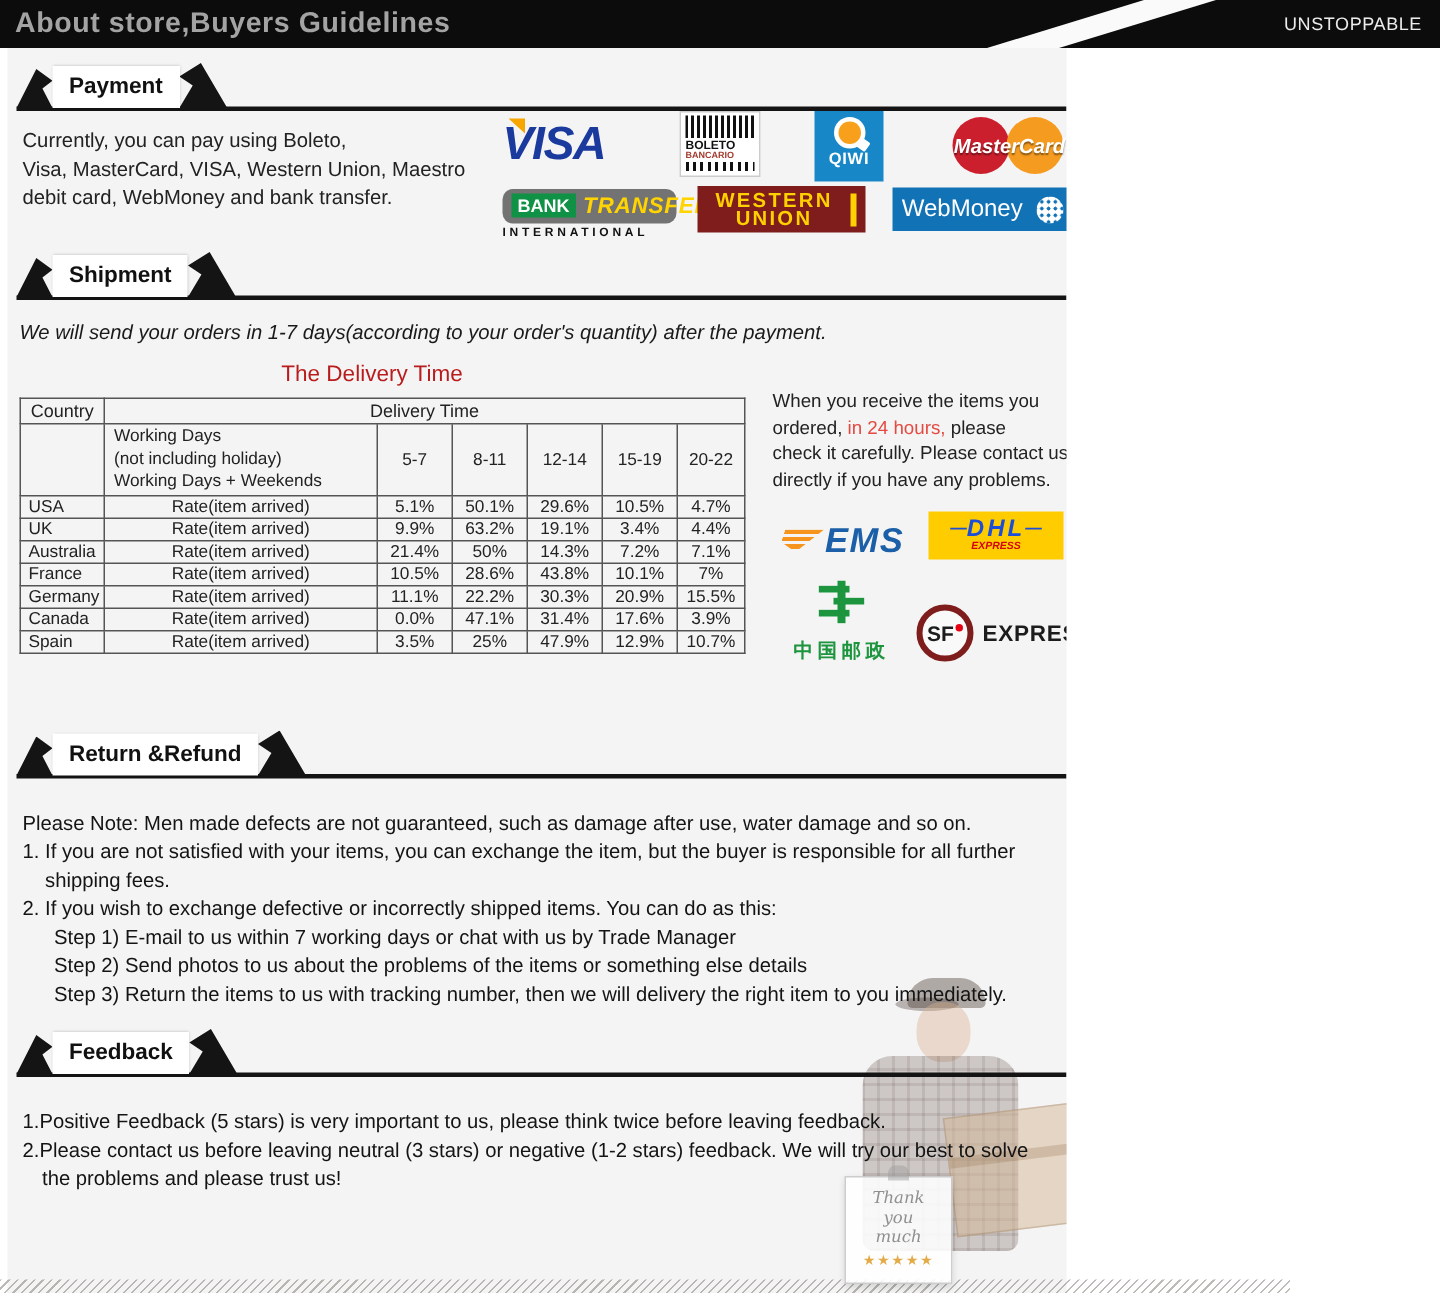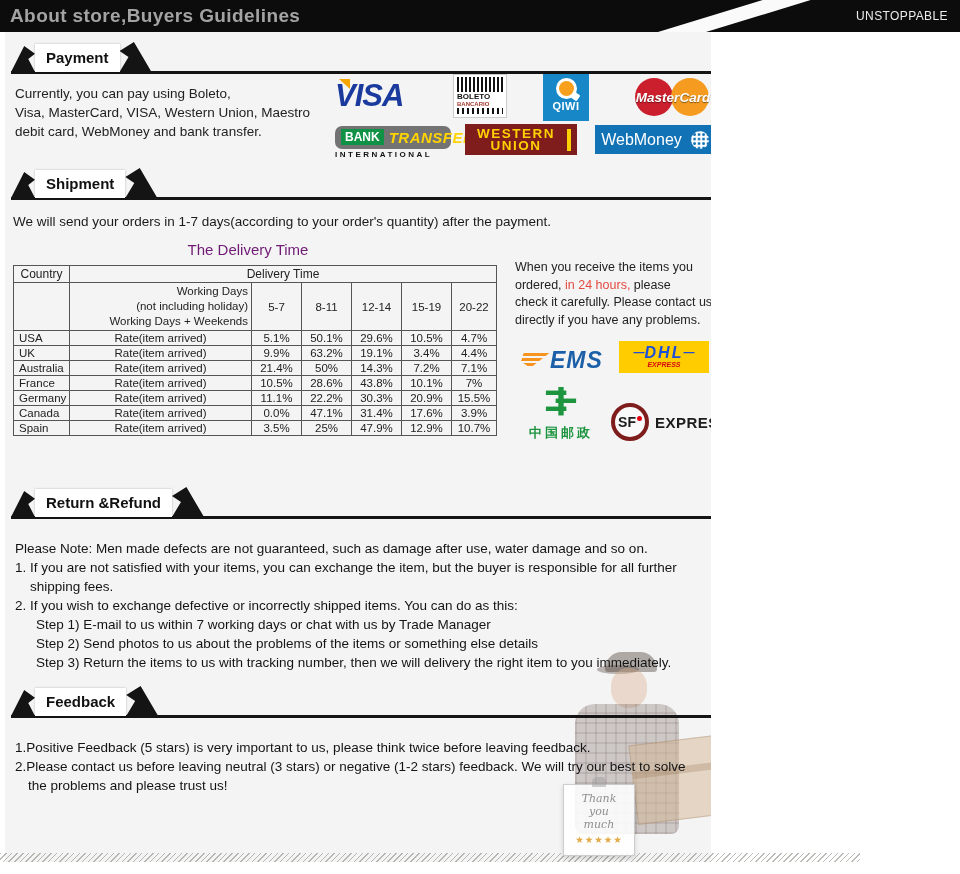--- a/index.html
+++ b/index.html
@@ -57,26 +57,26 @@
   .transfer-word { color:#ffd400; font-weight:bold; font-style:italic; font-size:15px; letter-spacing:.5px; }
   .intl { font-size:8px; letter-spacing:2.5px; color:#111; text-align:left; margin-top:1px; font-weight:bold; }
   .wu { left:452px; top:46px; width:112px; height:31px; background:#7f1d1d; display:flex; align-items:center; padding:2px 6px 2px 4px; }
   .wu-text { flex:1; text-align:center; color:#ffd100; font-weight:bold; font-size:13.5px; line-height:12px; letter-spacing:1.5px; }
   .wu-bar { width:4px; height:22px; background:#ffd100; margin-left:4px; }
   .wm { left:582px; top:47px; width:120px; height:29px; background:#1272b6; color:#fff; display:flex; align-items:center; justify-content:center; gap:9px; font-size:16px; }
   .wm-globe { width:18px; height:18px; border-radius:50%; background-color:#fff;
     background-image:radial-gradient(#1272b6 1.2px, transparent 1.4px); background-size:4.5px 4.5px; background-position:1.3px 1.3px; }
 
   
-  .ship-intro { margin:14px 8px 0; font-size:13.5px; color:#1a1a1a; position:relative; z-index:2; }
+  .ship-intro { margin:14px 8px 0; font-size:13.5px; color:#1a1a1a; position:relative; z-index:2;font-style:italic; }
   .ship-body { position:relative; margin:12px 8px 0; height:226px; z-index:2; }
-  .tbl-title { width:470px; text-align:center; font-size:15px; color:#701a75; margin-bottom:7px; }
+  .tbl-title { width:470px; text-align:center; font-size:15px; color:#b91c1c; margin-bottom:7px; }
   table.delivery { border-collapse:collapse; width:483px; font-size:11.5px; color:#222; background:transparent; table-layout:fixed; }
   table.delivery td, table.delivery th { border:1px solid #555; padding:1px 3px; text-align:center; vertical-align:middle; font-weight:normal; height:15px; overflow:hidden; }
-  table.delivery .desc-cell { text-align:right; padding-left:6px; line-height:15px; font-size:11.5px;margin-left:48px; }
+  table.delivery .desc-cell { text-align:left; padding-left:6px; line-height:15px; font-size:11.5px;margin-left:48px; }
   table.delivery .c-country, table.delivery td:first-child { text-align:left; padding-left:5px; }
   table.delivery th { font-size:12px; }
   .right-col { position:absolute; left:502px; top:18px; width:202px; }
   .note { font-size:12.5px; line-height:17.5px; color:#222; }
   .red { color:#e34a42; }
   .carriers { position:relative; height:120px; margin-top:14px; }
   .ems { position:absolute; left:6px; top:4px; display:flex; align-items:center; gap:3px; }
   .ems-wing { width:26px; height:15px; background:repeating-linear-gradient(180deg,#f7941d 0 3px,rgba(0,0,0,0) 3px 5px); clip-path:polygon(0 0,100% 0,45% 100%,0 55%); transform:skewX(-18deg); }
   .ems-text { color:#1b5fa8; font-weight:bold; font-style:italic; font-size:23px; letter-spacing:1px; }
   .dhl { position:absolute; left:104px; top:-2px; width:90px; height:32px; background:#ffcc00; text-align:center; padding-top:3px; }

